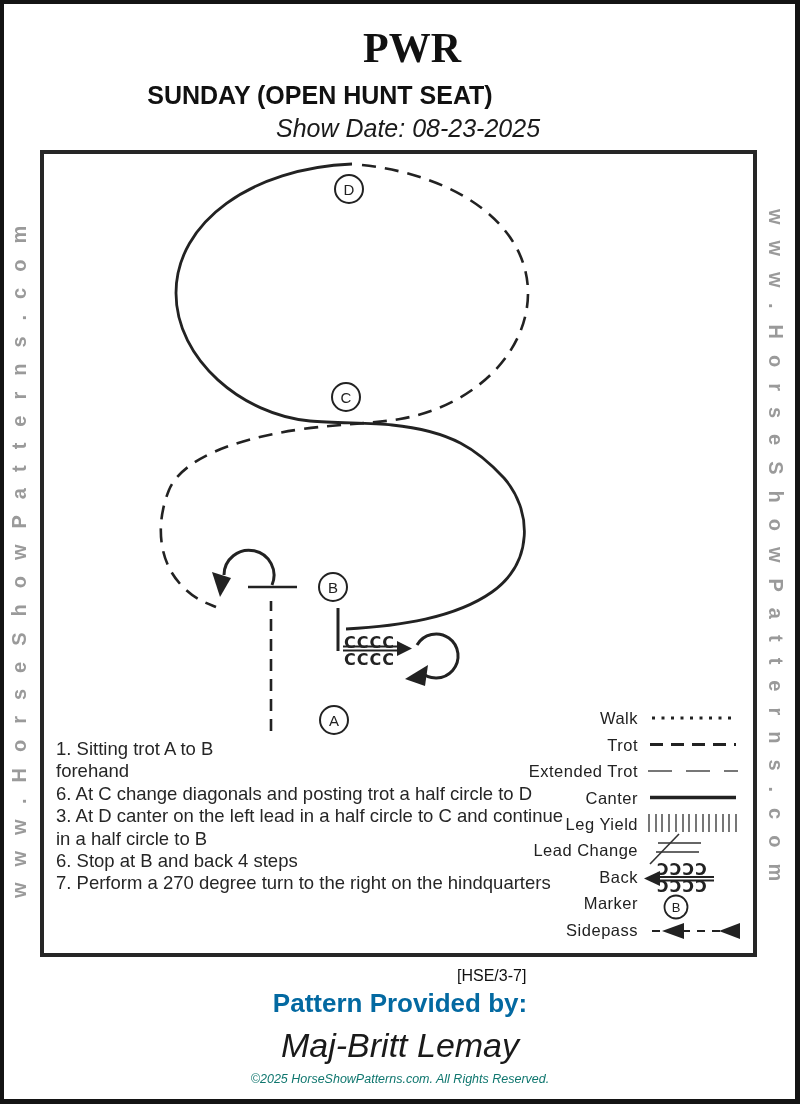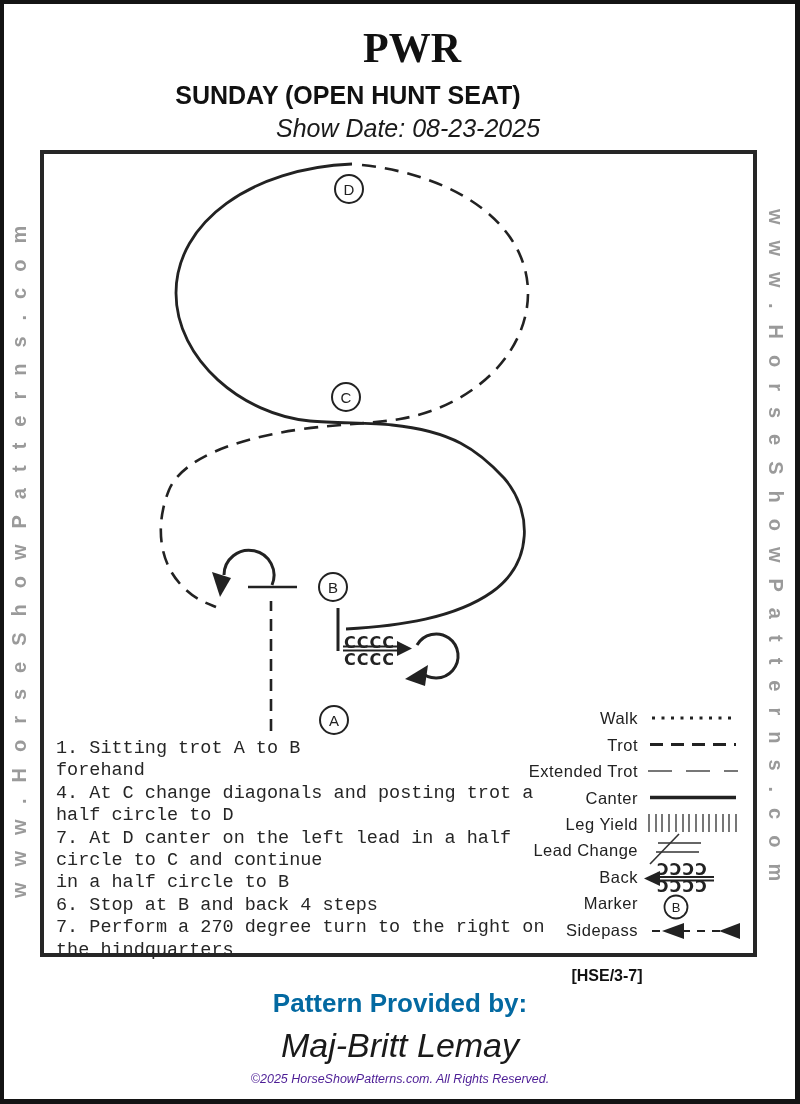--- a/index.html
+++ b/index.html
@@ -12,21 +12,21 @@
   .edge-bottom{left:0;top:1099px;width:800px;height:5px;}
   .edge-left{left:0;top:0;width:4px;height:1104px;}
   .edge-right{left:795px;top:0;width:5px;height:1104px;}
 
   .title{
     position:absolute;left:12px;top:26px;width:800px;text-align:center;
     font-family:"Liberation Serif", serif;font-weight:bold;font-size:42px;line-height:44px;color:#111;
   }
   .subtitle{
     position:absolute;left:0;top:82px;width:640px;text-align:center;
-    font-weight:bold;font-size:25px;line-height:27px;color:#111;margin-left:28px;
+    font-weight:bold;font-size:25px;line-height:27px;color:#111;
   }
   .showdate{
     position:absolute;left:8px;top:116px;width:800px;text-align:center;
     font-style:italic;font-size:25px;line-height:24px;color:#1a1a1a;
   }
 
   .pattern-box{
     position:absolute;left:40px;top:150px;width:709px;height:799px;
     border:4px solid #262626;background:#fff;
   }
@@ -35,38 +35,38 @@
     position:absolute;top:150px;height:807px;display:flex;align-items:center;justify-content:center;
     color:#9a9a9a;font-weight:bold;font-size:20px;letter-spacing:16px;
   }
   .side-text.left{left:1px;width:37px;writing-mode:vertical-rl;transform:rotate(180deg);}
   .side-text.right{left:756px;width:38px;writing-mode:vertical-rl;}
 
   .diagram-svg{position:absolute;left:0;top:0;width:800px;height:1104px;}
 
   .instructions{
     position:absolute;left:56px;top:738px;width:520px;
-    font-family:Liberation Mono, monospace;font-size:18.5px;line-height:22.4px;color:#262626;
+    font-family:Liberation Sans, sans-serif;font-size:18.5px;line-height:22.4px;color:#262626;
   }
 
   .hse-code{
-    position:absolute;left:457px;top:967px;width:300px;text-align:center;
-    font-weight:bold;font-size:16px;color:#111;
+    position:absolute;left:457px;top:967px;width:300px;text-align:left;
+    font-weight:normal;font-size:16px;color:#111;
   }
   .provided-by{
     position:absolute;left:0;top:988px;width:800px;text-align:center;
     font-weight:bold;font-size:26px;color:#0369a1;
   }
   .provided-name{
     position:absolute;left:0;top:1026px;width:800px;text-align:center;
     font-style:italic;font-size:34px;color:#1a1a1a;
   }
   .copyright{
     position:absolute;left:0;top:1072px;width:800px;text-align:center;
-    font-style:italic;font-size:12.5px;color:#4c1d95;
+    font-style:italic;font-size:12.5px;color:#0f766e;
   }
 
   svg text.marker-letter{
     font-family:"Liberation Sans", sans-serif;font-size:15px;fill:#222;text-anchor:middle;
   }
   svg text.legend-label{
     font-family:"Liberation Sans", sans-serif;font-size:16.5px;fill:#222;
     text-anchor:end;letter-spacing:0.5px;
   }
   svg text.back-glyphs{
@@ -172,22 +172,22 @@
       <line x1="652" y1="931" x2="737" y2="931" stroke="#222" stroke-width="2" stroke-dasharray="8 7"></line>
       <polygon points="662,931 684,923 684,939" fill="#222"></polygon>
       <polygon points="719,931 740,923 740,939" fill="#222"></polygon>
     </g>
   </g>
 </svg>
 
 <div class="instructions">
   <div>1. Sitting trot A to B</div>
   <div>forehand</div>
-  <div>4. At C change diagonals and posting trot a half circle to D</div>
-  <div>7. At D canter on the left lead in a half circle to C and continue</div>
+  <div>6. At C change diagonals and posting trot a half circle to D</div>
+  <div>3. At D canter on the left lead in a half circle to C and continue</div>
   <div>in a half circle to B</div>
   <div>6. Stop at B and back 4 steps</div>
   <div>7. Perform a 270 degree turn to the right on the hindquarters</div>
 </div>
 
 <div class="hse-code">[HSE/3-7]</div>
 <div class="provided-by">Pattern Provided by:</div>
 <div class="provided-name">Maj-Britt Lemay</div>
 <div class="copyright">©2025 HorseShowPatterns.com. All Rights Reserved.</div>
 

